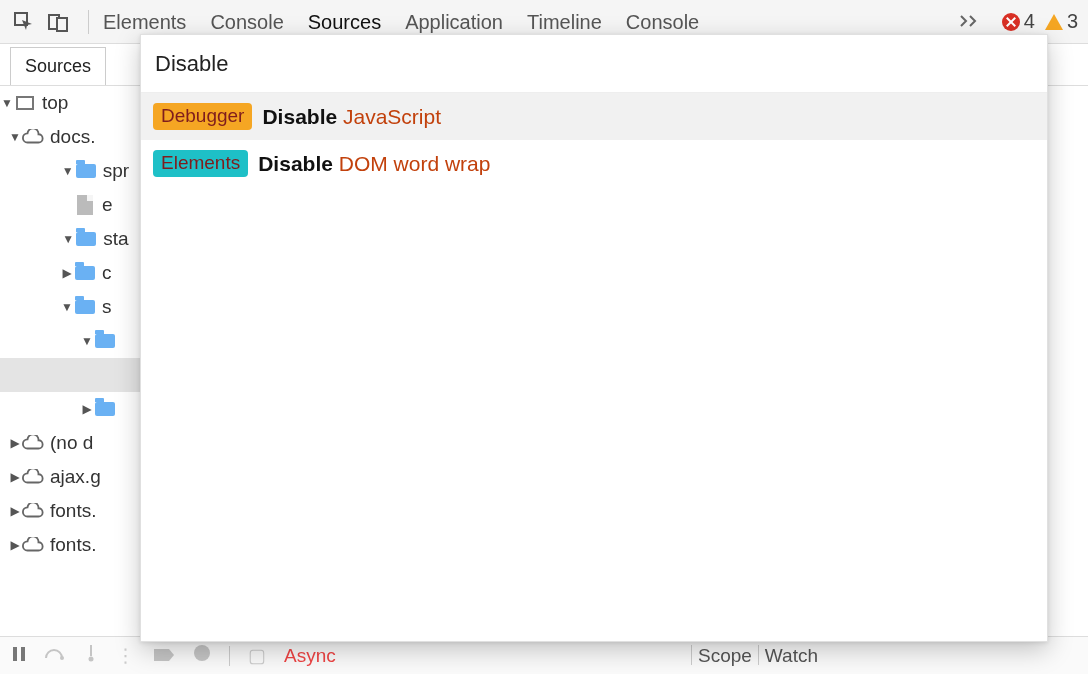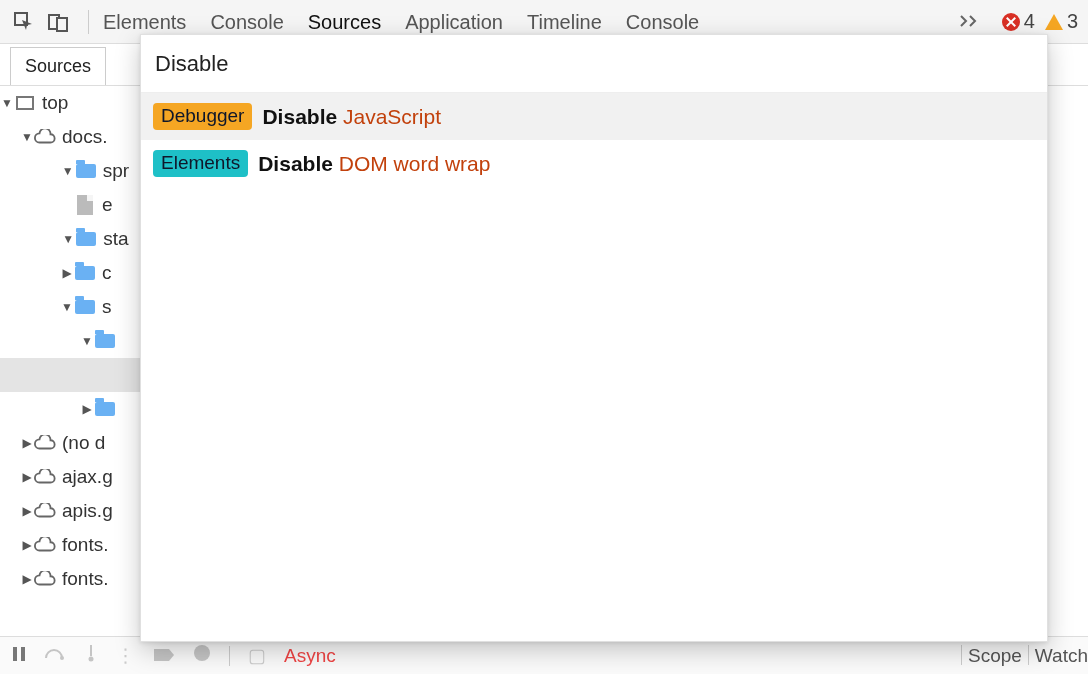--- a/index.html
+++ b/index.html
@@ -101,41 +101,41 @@
   .disclose.right::before { content:"▶"; }
   .ticon { width:22px; height:22px; margin-right:6px; display:inline-flex; align-items:center; justify-content:center;}
   .frame-icon { border:2px solid #777; width:18px; height:14px; }
   .cloud-icon svg { width:22px; height:16px; }
   .folder-icon { width:20px; height:14px; background:#6ab1f3; border-radius:2px; position:relative;}
   .folder-icon::before { content:""; position:absolute; top:-4px; left:0; width:9px; height:4px; background:#6ab1f3; border-radius:1px 1px 0 0;}
   .file-icon { width:16px; height:20px; background:#bbb; position:relative; }
   .file-icon::before { content:""; position:absolute; right:0; top:0; width:6px; height:6px; background:#f5f5f5;}
   .tree-row.selected { background:#e4e4e4; }
   .pad1 { }
-  .pad2 { padding-left: 20px;}
+  .pad2 { padding-left: 8px;}
   .pad3 { padding-left: 40px; justify-content: center;}
   .pad4 { padding-left: 60px;}
   .pad5 { padding-left: 80px;}
   .pad6 { padding-left: 96px;}
   .tree-label { color:#333; font-size:19px;}
   
   .bottom-bar {
     position:absolute;
     left:0; bottom:0;
     width:1088px; height:38px;
     border-top:1px solid #ddd;
     background:#fafafa;
     display:flex; align-items:center;
     padding-left:12px;
     gap:18px;
     color:#888;
     font-size:19px;
   }
   .bottom-bar .faded { opacity:0.4;}
-  .scope-watch { margin-left:auto; display:flex; gap:6px; color:#555;}
+  .scope-watch { margin-left:auto; display:flex; gap:6px; padding-right: 270px; color:#555;}
   
   .cmd-popup {
     position:absolute;
     left:140px; top:34px;
     width: 908px;
     height: 608px;
     background:#fff;
     box-shadow: 0 8px 24px rgba(0,0,0,.22), 0 1px 4px rgba(0,0,0,.1);
     border:1px solid #e0e0e0;
     display:flex; flex-direction:column;
@@ -158,21 +158,21 @@
     gap:10px;
     padding: 10px 12px;
     font-size:21px;
     cursor:pointer;
   }
   .cmd-item.hl { background:#f1f1f1;}
   .badge {
     display:inline-block;
     padding:2px 8px 3px 8px;
     border-radius:4px;
-    color:#0f172a;
+    color:#7f1d1d;
     font-size:19px;
   }
   .badge.debugger { background:#f5a623;}
   .badge.elements { background:#1ec0c7;}
   .cmd-match { font-weight:700; color:#111;}
   .cmd-rest { color:#c2410c;}
 </style>
 </head>
 <body>
 
@@ -298,29 +298,20 @@
       <span class="tree-label">(no d</span>
     </div>
     <div class="tree-row pad2">
       <span class="disclose right"></span>
       <span class="ticon cloud-icon">
         <svg viewBox="0 0 24 16">
           <path d="M6 14 A5 5 0 0 1 6 4 A6 6 0 0 1 18 5 A4.5 4.5 0 0 1 18 14 Z" fill="none" stroke="#666" stroke-width="2"></path>
         </svg>
       </span>
       <span class="tree-label">ajax.g</span>
-    </div>
-    <div class="tree-row pad2">
-      <span class="disclose right"></span>
-      <span class="ticon cloud-icon">
-        <svg viewBox="0 0 24 16">
-          <path d="M6 14 A5 5 0 0 1 6 4 A6 6 0 0 1 18 5 A4.5 4.5 0 0 1 18 14 Z" fill="none" stroke="#666" stroke-width="2"></path>
-        </svg>
-      </span>
-      <span class="tree-label">apis.g</span>
     </div>
     <div class="tree-row pad2">
       <span class="disclose right"></span>
       <span class="ticon cloud-icon">
         <svg viewBox="0 0 24 16">
           <path d="M6 14 A5 5 0 0 1 6 4 A6 6 0 0 1 18 5 A4.5 4.5 0 0 1 18 14 Z" fill="none" stroke="#666" stroke-width="2"></path>
         </svg>
       </span>
       <span class="tree-label">fonts.</span>
     </div>

